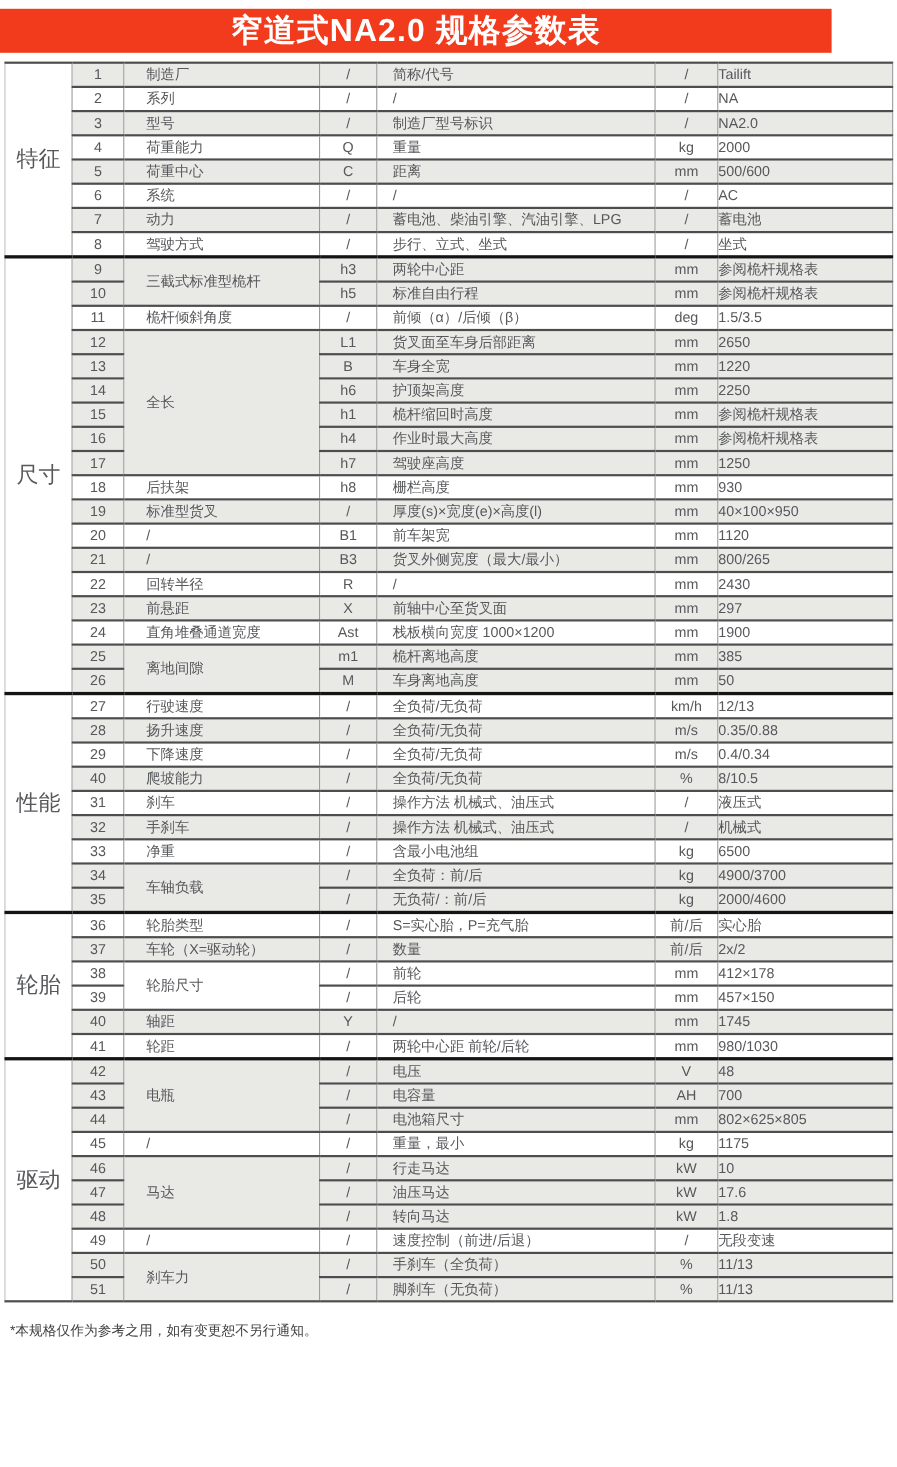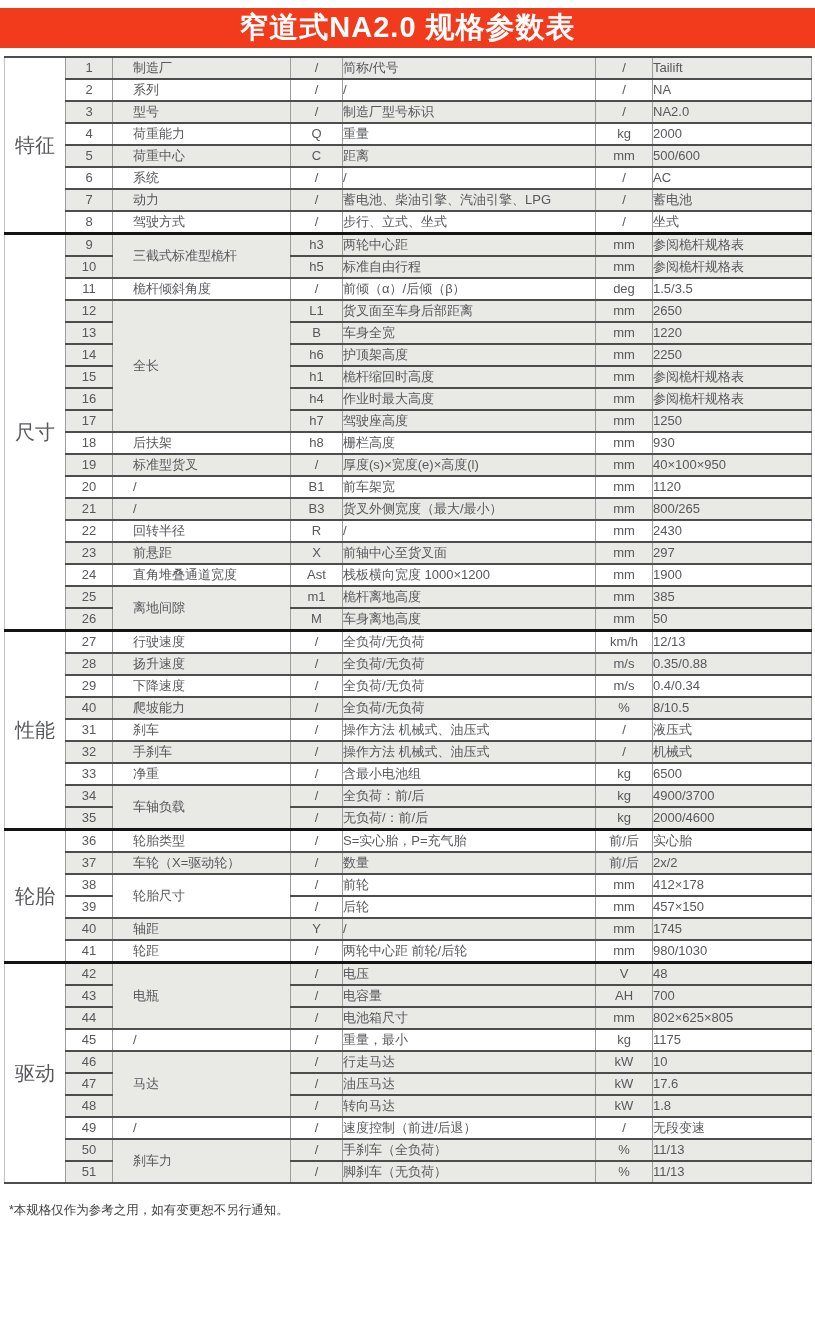--- a/index.html
+++ b/index.html
@@ -1,34 +1,34 @@
 <!DOCTYPE html>
 <html><head>
 <meta charset="utf-8">
 <style>
   * { margin:0; padding:0; box-sizing:border-box; }
   html,body { width:815px; height:1334px; background:#ffffff; overflow:hidden;
     font-family:"Liberation Sans","DejaVu Sans",sans-serif; color:#57585b; }
-  .title-bar { margin-top:8px; width:815px; height:40px; background:#f23b1d;
+  .title-bar { margin-top:8px; width:756px; height:40px; background:#f23b1d;
     display:flex; align-items:center; justify-content:center; }
   .title-text { color:#ffffff; font-weight:bold; font-size:29px; letter-spacing:1px; }
   .spec-table { border-collapse:collapse; table-layout:fixed; width:807px;
     margin:8px 4px 0 4px;
     border-left:1px solid #c2c2c2; border-right:1px solid #c2c2c2;
     border-bottom:2px solid #2b2b2b; }
   .spec-table td { height:20px; font-size:13px; line-height:20px;
     white-space:nowrap; overflow:hidden;
     border-left:1px solid #9d9d9d; border-right:1px solid #9d9d9d;
     border-top:2px solid #4d4d4d; border-bottom:2px solid #4d4d4d; }
   .spec-table td.cat { font-size:20px; text-align:center; background:#ffffff;
     border-left:1px solid #c2c2c2; }
   .spec-table td.no { text-align:center; }
   .spec-table td.param { padding-left:20px; }
   .spec-table td.sym { text-align:center; }
-  .spec-table td.desc { padding-left:0; }
+  .spec-table td.desc { padding-left:14px; }
   .spec-table td.unit { text-align:center; }
   .spec-table td.val { }
   tr.shaded td:not(.cat) { background:#e9e9e6; }
   tr.sec-start td { border-top:3px solid #141414; }
   .footnote { margin:18px 0 0 9px; font-size:12.5px; color:#3f3f3f; }
 </style>
 </head>
 <body>
 
 <div class="page">

